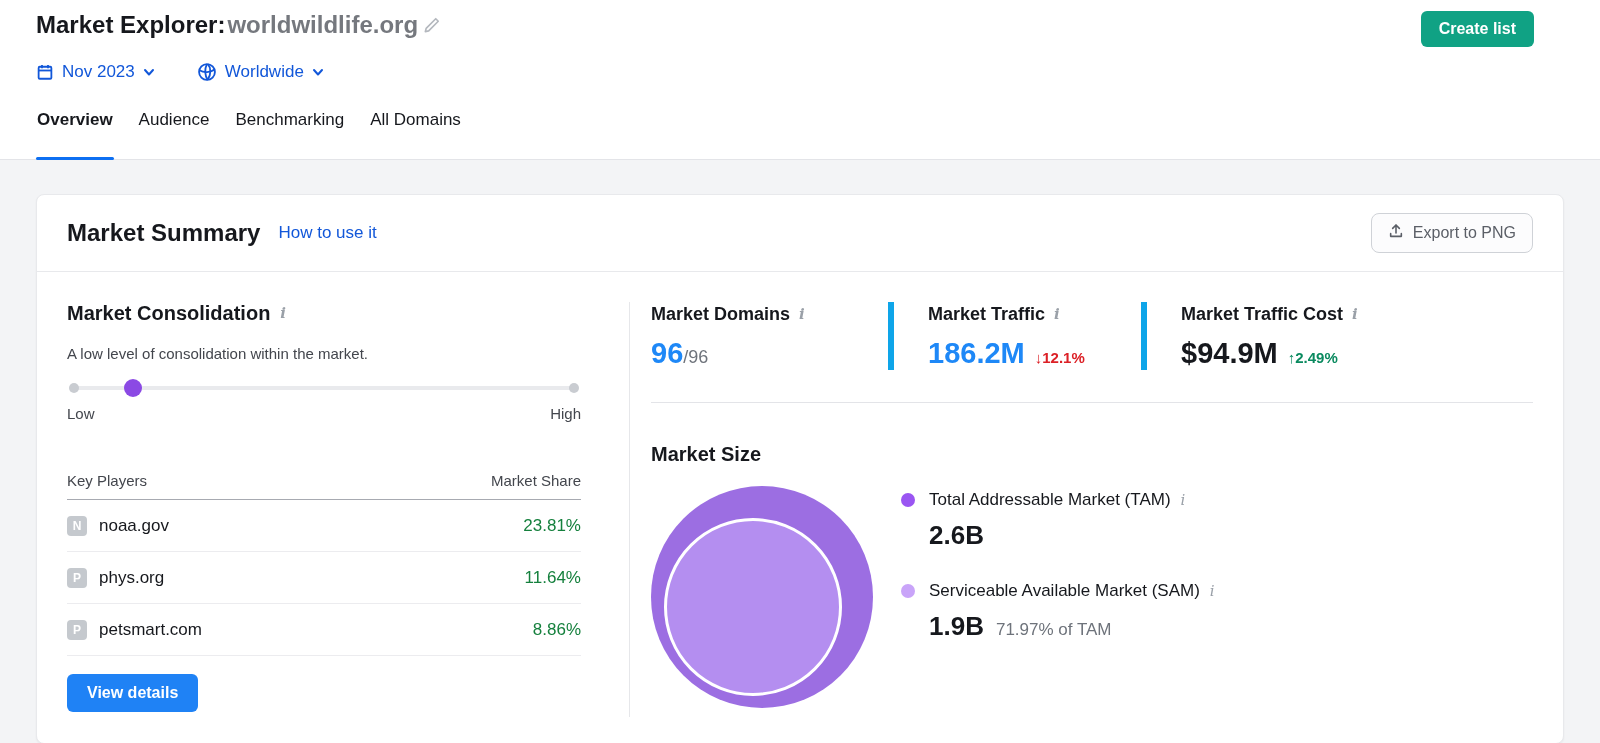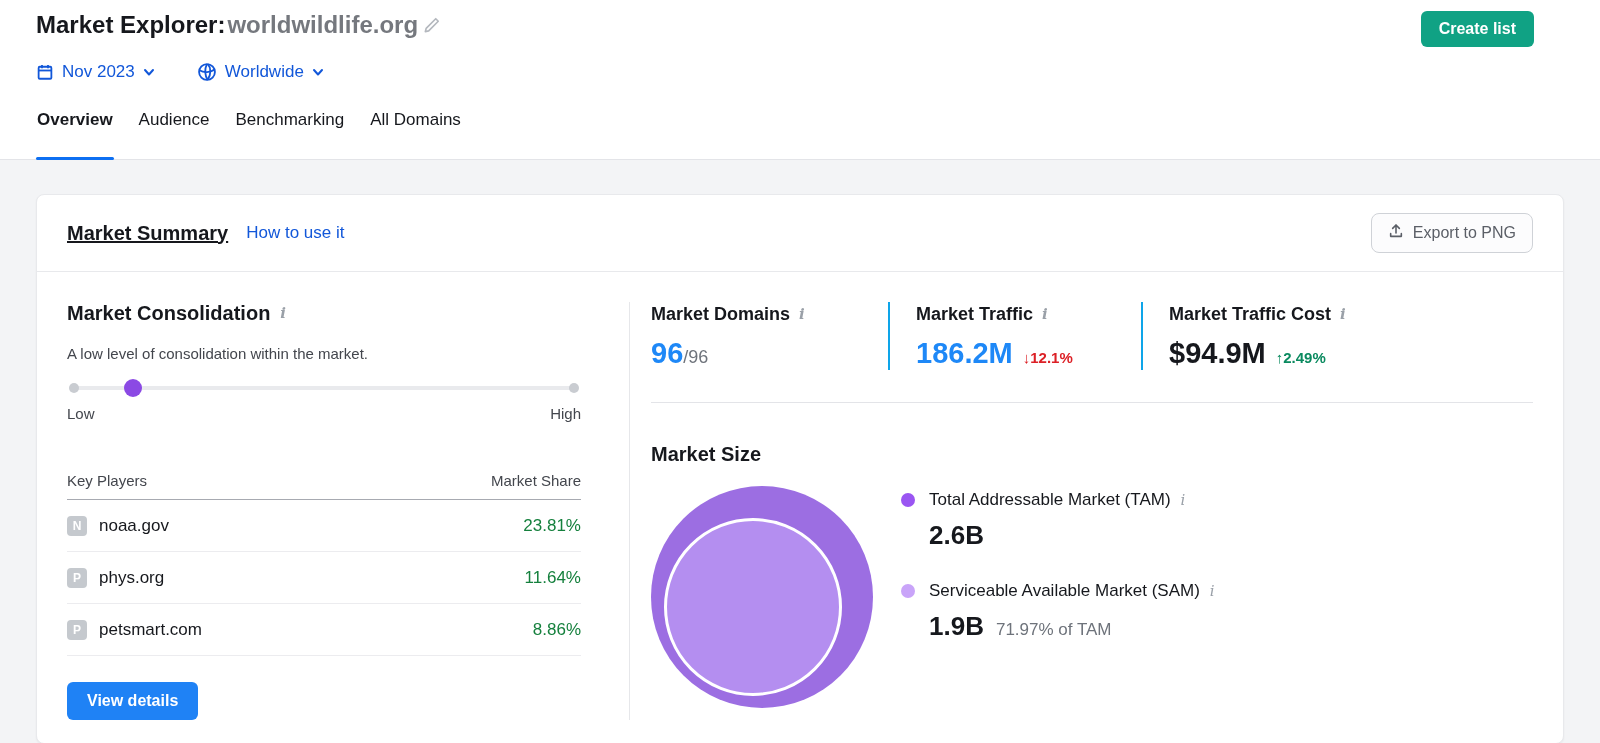--- a/index.html
+++ b/index.html
@@ -24,21 +24,21 @@
   .tabs { display:flex; gap:24px; padding:0 36px; border-bottom:1px solid #e3e4e8; margin-top:22px; }
   .tab { font-size:17px; color:#16181d; padding:6px 1px 29px; position:relative; cursor:pointer; }
   .tab.active { font-weight:600; }
   .tab.active::after { content:""; position:absolute; left:0; right:0; bottom:-1px; height:3px;
     background:#0d6ff2; border-radius:2px; }
   
   .content { padding:34px 36px 0; }
   .card { background:#fff; border:1px solid #e8e9ec; border-radius:8px;
     box-shadow:0 1px 2px rgba(20,22,30,.05); height:550px; display:flex; flex-direction:column; }
   .card-header { display:flex; align-items:center; padding:18px 30px; border-bottom:1px solid #e8e9ec; }
-  .card-title { font-size:20px; font-weight:bold;text-decoration:underline; }
+  .card-title { font-size:24px; font-weight:bold; }
   .help-link { color:#1257d9; font-size:17px; margin-left:18px; cursor:pointer; }
   .btn-export { margin-left:auto; display:flex; align-items:center; gap:9px;
     background:#fcfcfd; border:1px solid #cfd2d7; border-radius:8px; color:#5b5f67;
     font-size:16px; padding:9px 16px; cursor:pointer; font-family:inherit; }
   .card-body { display:flex; padding:30px; flex:1; }
   
   .left-col { width:514px; flex:none; }
   .section-title { font-size:20px; font-weight:600; display:flex; align-items:center; gap:10px; }
   .info { font-family:"DejaVu Serif","Liberation Serif",serif; font-style:italic;
     color:#9aa0a8; font-size:15px; line-height:1; cursor:pointer; }
@@ -54,29 +54,29 @@
   .slider-labels { display:flex; justify-content:space-between; font-size:15px; color:#43464d; margin-top:8px; }
   .kp-table { margin-top:50px; }
   .kp-head { display:flex; justify-content:space-between; font-size:15px; color:#43464d;
     padding-bottom:10px; border-bottom:1px solid #a7aab1; }
   .kp-row { display:flex; align-items:center; height:52px; border-bottom:1px solid #ececef; cursor:pointer; }
   .favicon { width:20px; height:20px; border-radius:4px; background:#c5c9ce; color:#fff;
     font-size:12px; font-weight:bold; display:flex; align-items:center; justify-content:center;
     margin-right:12px; flex:none; }
   .kp-domain { font-size:17px; color:#16181d; }
   .kp-share { margin-left:auto; font-size:17px; color:#15803d; cursor:pointer; }
-  .btn-details { margin-top:26px; background:#1f82f5; color:#fff; border:none; border-radius:6px;
+  .btn-details { margin-top:18px; background:#1f82f5; color:#fff; border:none; border-radius:6px;
     font-size:16px; font-weight:bold; padding:10px 20px; cursor:pointer; font-family:inherit; }
   
   .vdiv { width:1px; background:#e6e7ea; margin-left:48px; margin-right:21px; flex:none; }
   .right-col { flex:1; min-width:0; }
   .stats-row { display:flex; }
   .stat { padding-top:2px; }
   .stat-1 { width:237px; } .stat-2 { width:253px; }
-  .stat + .stat { border-left:2px solid #0ea5e9; padding-left:26px; }
+  .stat + .stat { border-left:6px solid #0ea5e9; padding-left:34px; }
   .stat-label { font-size:18px; font-weight:600; display:flex; align-items:center; gap:9px; }
   .stat-value-row { margin-top:12px; display:flex; align-items:baseline; }
   .stat-value { font-size:29px; font-weight:bold; }
   .stat-value.blue { color:#1e88f7; }
   .stat-suffix { font-size:18px; color:#6e737b; }
   .trend { font-size:15px; margin-left:10px; font-weight:600; }
   .trend.down { color:#dc2026; } .trend.up { color:#0a8a5f;text-align:right; }
   .hdiv { border:none; border-top:1px solid #e3e4e8; margin-top:32px; }
   .ms-title { margin-top:40px; }
   .ms-content { display:flex; margin-top:16px; }

